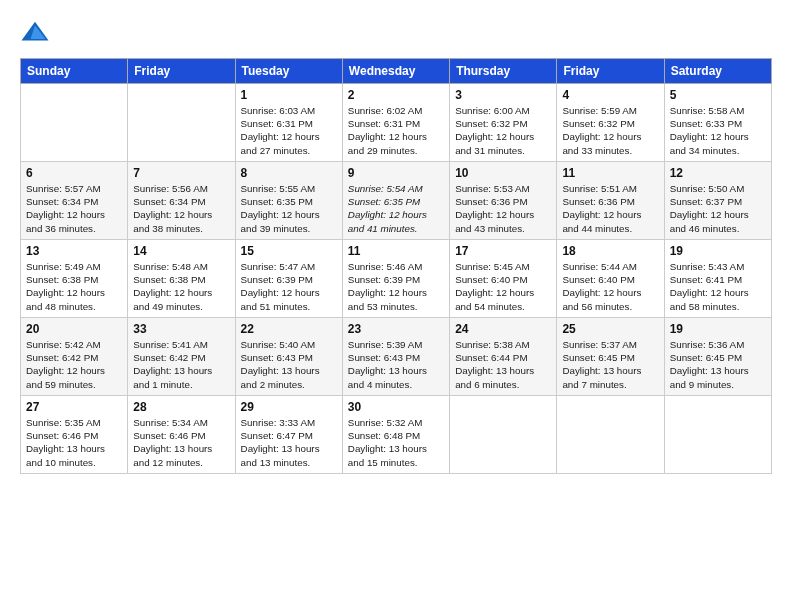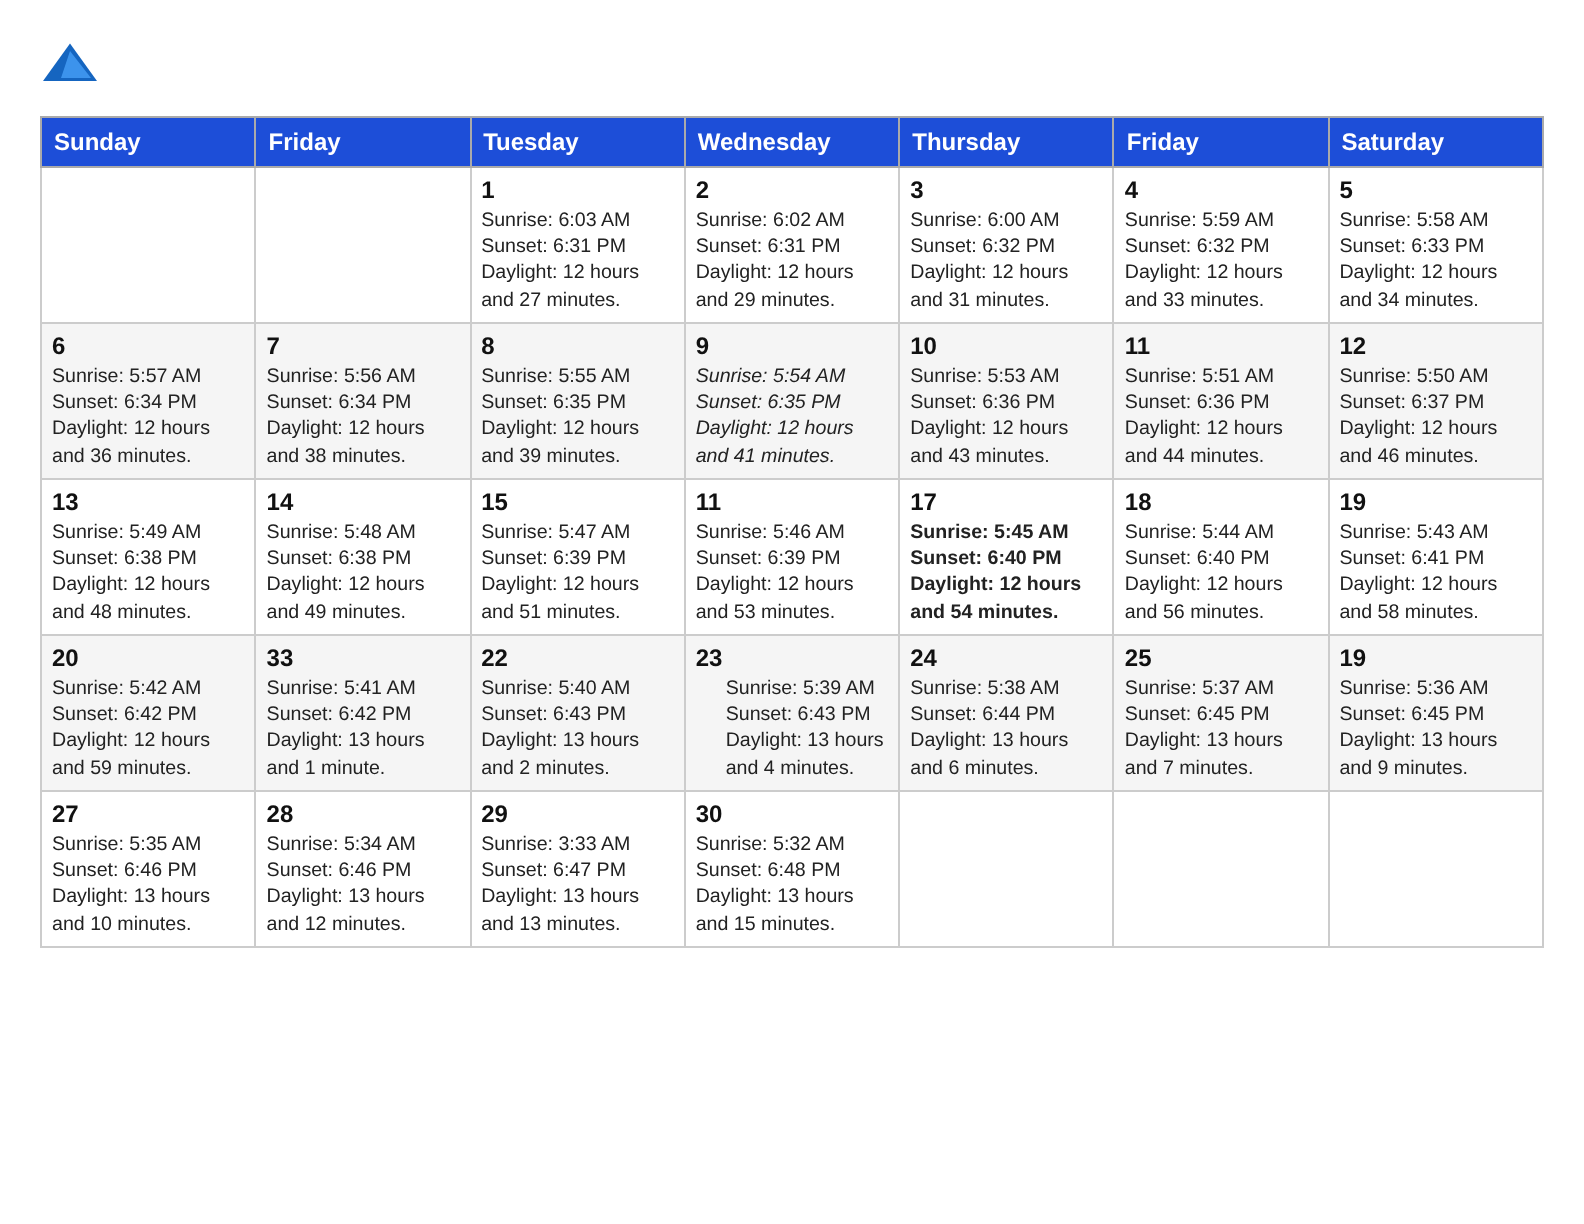--- a/index.html
+++ b/index.html
@@ -225,21 +225,21 @@
 Daylight: 12 hours and 51 minutes.</div>
           </td>
           <td>
             <span class="day-num">11</span>
             <div class="day-info" style="white-space: pre-line;">Sunrise: 5:46 AM
 Sunset: 6:39 PM
 Daylight: 12 hours and 53 minutes.</div>
           </td>
           <td>
             <span class="day-num">17</span>
-            <div class="day-info" style="white-space: pre-line; font-weight: bold;">Sunrise: 5:45 AM
+            <div class="day-info" style="white-space: pre-line;">Sunrise: 5:45 AM
 Sunset: 6:40 PM
 Daylight: 12 hours and 54 minutes.</div>
           </td>
           <td>
             <span class="day-num">18</span>
             <div class="day-info" style="white-space: pre-line;">Sunrise: 5:44 AM
 Sunset: 6:40 PM
 Daylight: 12 hours and 56 minutes.</div>
           </td>
           <td>
@@ -263,21 +263,21 @@
 Daylight: 13 hours and 1 minute.</div>
           </td>
           <td>
             <span class="day-num">22</span>
             <div class="day-info" style="white-space: pre-line;">Sunrise: 5:40 AM
 Sunset: 6:43 PM
 Daylight: 13 hours and 2 minutes.</div>
           </td>
           <td>
             <span class="day-num">23</span>
-            <div class="day-info" style="white-space: pre-line; margin-left: 15px;">Sunrise: 5:39 AM
+            <div class="day-info" style="white-space: pre-line;">Sunrise: 5:39 AM
 Sunset: 6:43 PM
 Daylight: 13 hours and 4 minutes.</div>
           </td>
           <td>
             <span class="day-num">24</span>
             <div class="day-info" style="white-space: pre-line;">Sunrise: 5:38 AM
 Sunset: 6:44 PM
 Daylight: 13 hours and 6 minutes.</div>
           </td>
           <td>

